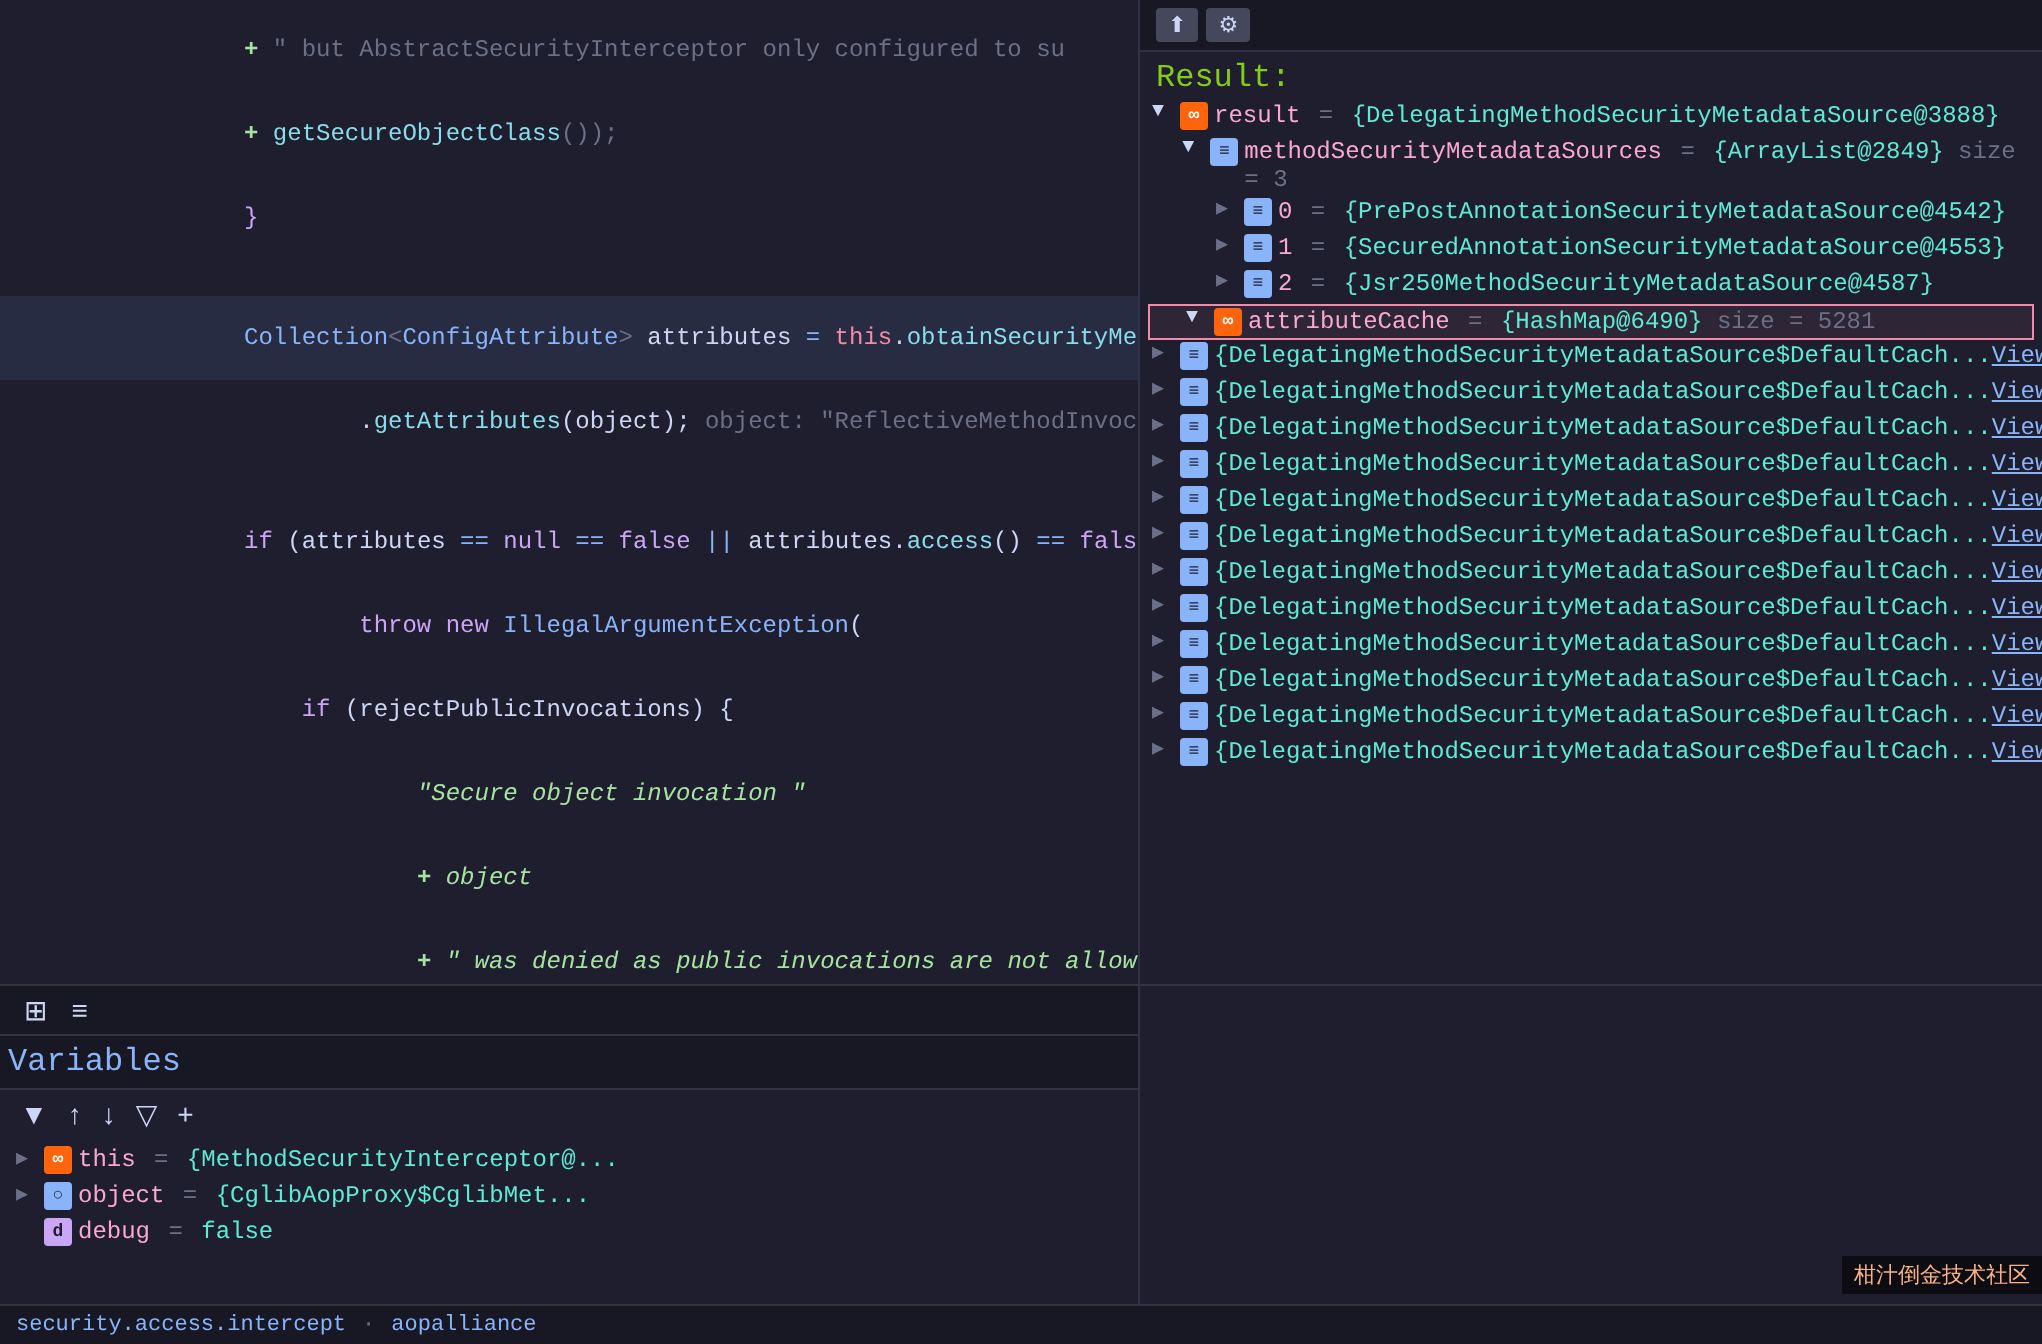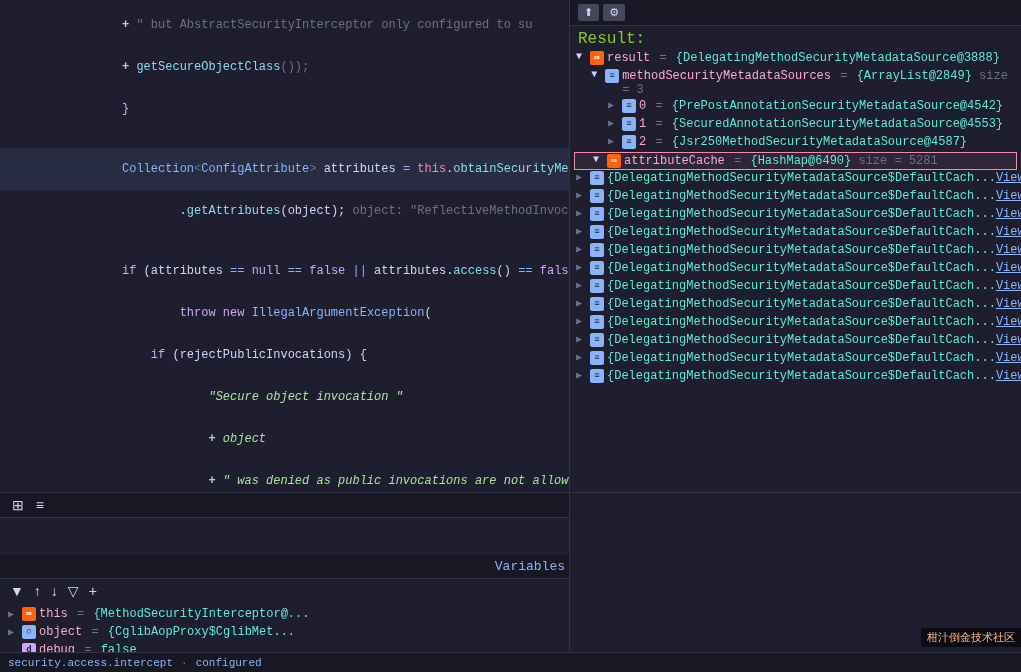--- a/index.html
+++ b/index.html
@@ -217,26 +217,25 @@
       background: #181825;
       display: flex;
       align-items: center;
       gap: 4px;
       padding: 2px 8px;
       border-bottom: 1px solid #313244;
     }
 
     .variables-label {
       color: #89b4fa;
-      font-size: 13px;
-      text-align: right;
+      font-size: 16px;
+      text-align: left;
       padding: 4px;
       background: #181825;
       border-bottom: 1px solid #313244;
-      margin-top: 37px;
     }
 
     .variables-content {
       flex: 1;
       overflow-y: auto;
       padding: 2px 4px;
     }
 
     .var-item {
       display: flex;
@@ -603,16 +602,16 @@
       </div>
     </div>
   </div>
 
   <div class="bottom-right"></div>
 </div>
 
 <div class="status-bar">
   <span class="status-item">security.access.intercept</span>
   <span>·</span>
-  <span class="status-item">configured</span>
+  <span class="status-item">aopalliance</span>
 </div>
 
 <div class="watermark">柑汁倒金技术社区</div>
 
 </body></html>

